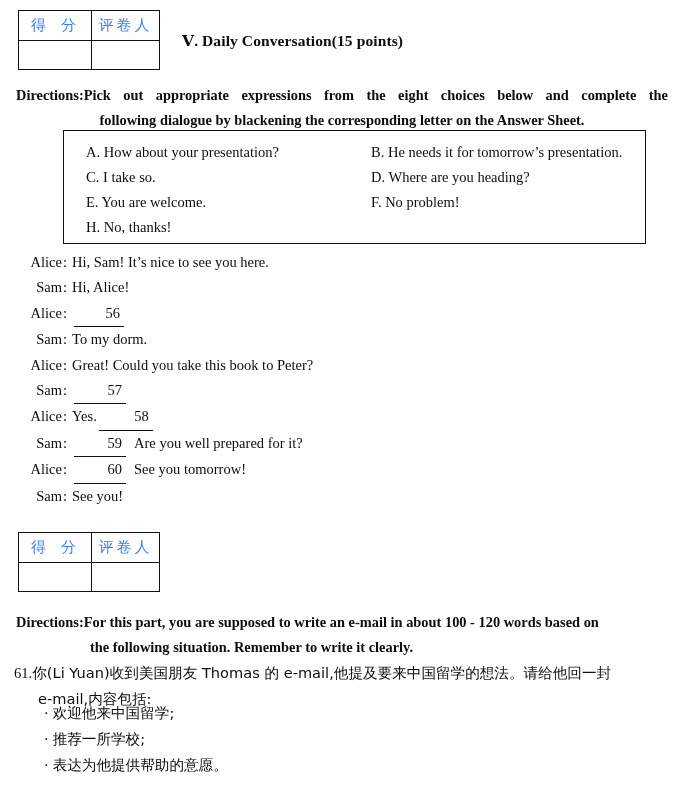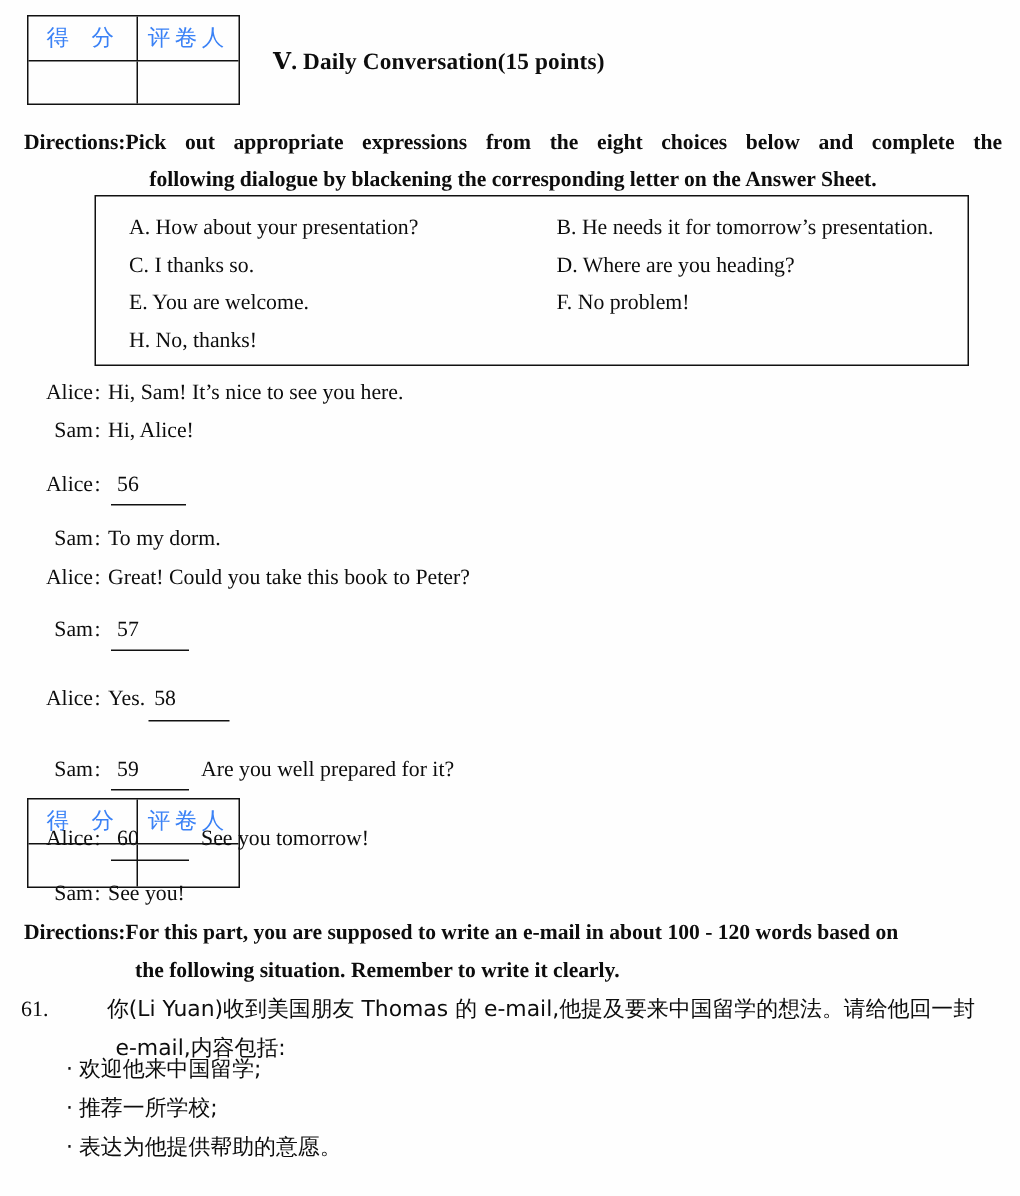--- a/index.html
+++ b/index.html
@@ -45,30 +45,30 @@
   .choice-grid{display:grid;grid-template-columns:285px 1fr;
                row-gap:0;padding:9px 0 9px 0;}
   .choice{font-size:14.5px;line-height:25px;padding-left:22px;white-space:nowrap;}
 
   
   .dialogue{position:absolute;font-size:14.5px;line-height:25.4px;}
   .dline{display:flex;align-items:baseline;white-space:nowrap;}
   .spk{width:48px;text-align:right;flex:none;}
   .colon{padding:0 5px 0 1px;flex:none;}
   .blank{display:inline-block;border-bottom:1.1px solid #111;
-         text-align:left;padding:0 4px 0 4px;margin:10px 2px;}
+         text-align:right;padding:0 4px 0 4px;margin:0 2px;}
   .b56{width:42px;}
   .b57{width:44px;}
   .b58{width:46px;}
   .b59{width:44px;}
   .b60{width:44px;}
 
   
   .q61{position:absolute;font-size:14.6px;line-height:26px;}
-  .q61 .cn{font-family:"DejaVu Sans","Liberation Sans",sans-serif;font-size:14.6px;margin-left:39px;}
+  .q61 .cn{font-family:"DejaVu Sans","Liberation Sans",sans-serif;font-size:14.6px;}
   .q61 .l2{display:block;padding-left:24px;}
   .bullets{position:absolute;font-family:"DejaVu Sans","Liberation Sans",sans-serif;
            font-size:14.6px;line-height:26px;}
   .bullet{white-space:nowrap;}
   .bullet .dot{padding-right:4px;}
 </style>
 </head>
 <body>
 
 <div class="page">
@@ -88,21 +88,21 @@
 
   <div class="directions" style="left:16px;top:83px;width:652px;">
     <span>Directions:</span><span>Pick out appropriate expressions from the eight choices below and complete the</span>
     <span class="l2">following dialogue by blackening the corresponding letter on the Answer Sheet.</span>
   </div>
 
   <div class="choice-box" style="left:63px;top:130px;width:581px;height:112px;">
     <div class="choice-grid">
       <div class="choice">A. How about your presentation?</div>
       <div class="choice">B. He needs it for tomorrow’s presentation.</div>
-      <div class="choice">C. I thanks so.</div>
+      <div class="choice">C. I take so.</div>
       <div class="choice">D. Where are you heading?</div>
       <div class="choice">E. You are welcome.</div>
       <div class="choice">F. No problem!</div>
       <div class="choice">H. No, thanks!</div>
     </div>
   </div>
 
   <div class="dialogue" style="left:14px;top:250px;">
 
     <div class="dline">

